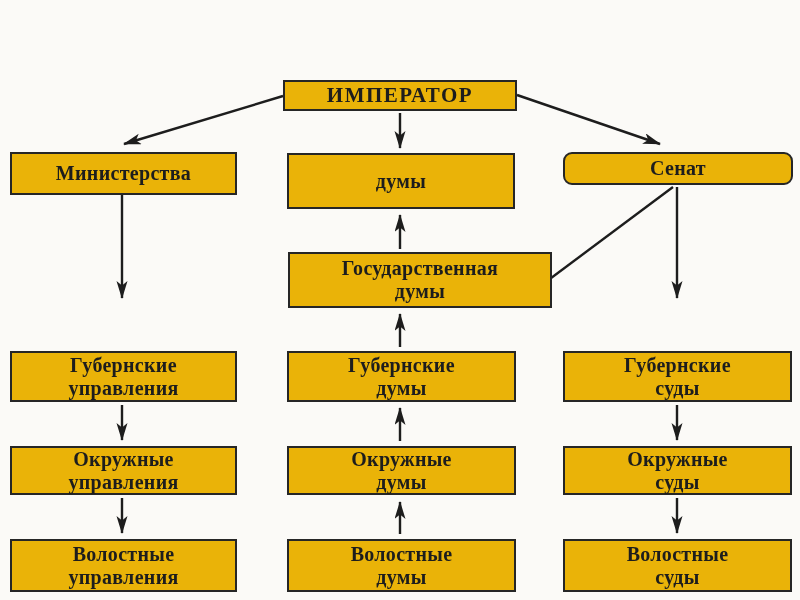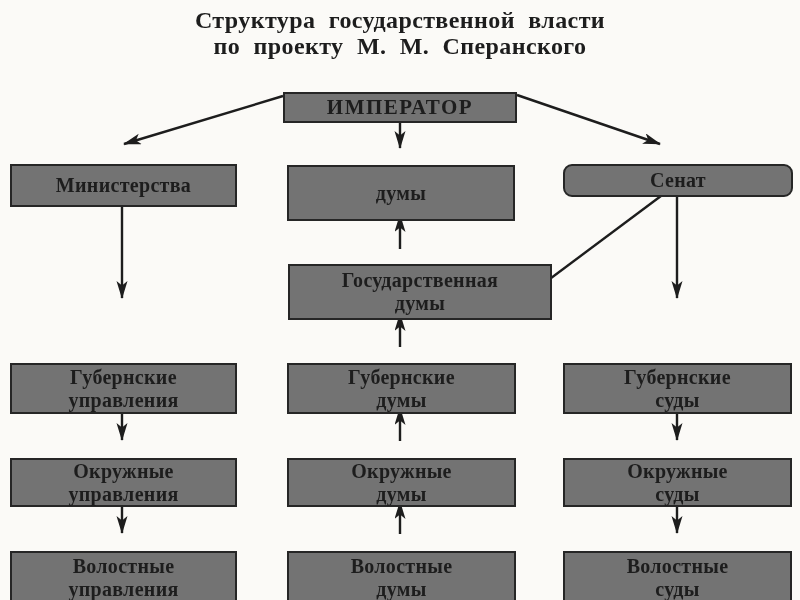--- a/index.html
+++ b/index.html
@@ -21,44 +21,39 @@
     word-spacing:7px;
     letter-spacing:0.4px;
   }
   .edges{
     position:absolute;left:0;top:0;width:800px;height:600px;
   }
   .node{
     position:absolute;
     box-sizing:border-box;
     border:2px solid #262626;
-    background:#737373;
+    background:#eab308;
     display:flex;
     flex-direction:column;
     align-items:center;
     justify-content:center;
     text-align:center;
     font-weight:bold;
     font-size:20px;
     line-height:23px;
     letter-spacing:0.3px;
-    margin-top:12px;
   }
   .node .nl{white-space:nowrap;}
   .node.caps{letter-spacing:1.5px;font-size:21px;}
 </style>
 </head>
 <body>
 
 <div class="page">
 
-  <div class="title">
-    <div>Структура государственной власти</div>
-    <div>по проекту М. М. Сперанского</div>
-  </div>
 
   <svg class="edges" viewBox="0 0 800 600" xmlns="http://www.w3.org/2000/svg">
     <defs>
       <marker id="ah" markerUnits="userSpaceOnUse" markerWidth="20" markerHeight="12" refX="17" refY="5.5" orient="auto">
         <path d="M0,0 L18,5.5 L0,11 L4.5,5.5 Z" fill="#1d1d1d"></path>
       </marker>
     </defs>
     <g stroke="#1d1d1d" stroke-width="2.4" fill="none">
       <line x1="283" y1="96" x2="124" y2="144" marker-end="url(#ah)"></line>
       <line x1="400" y1="113" x2="400" y2="148" marker-end="url(#ah)"></line>

